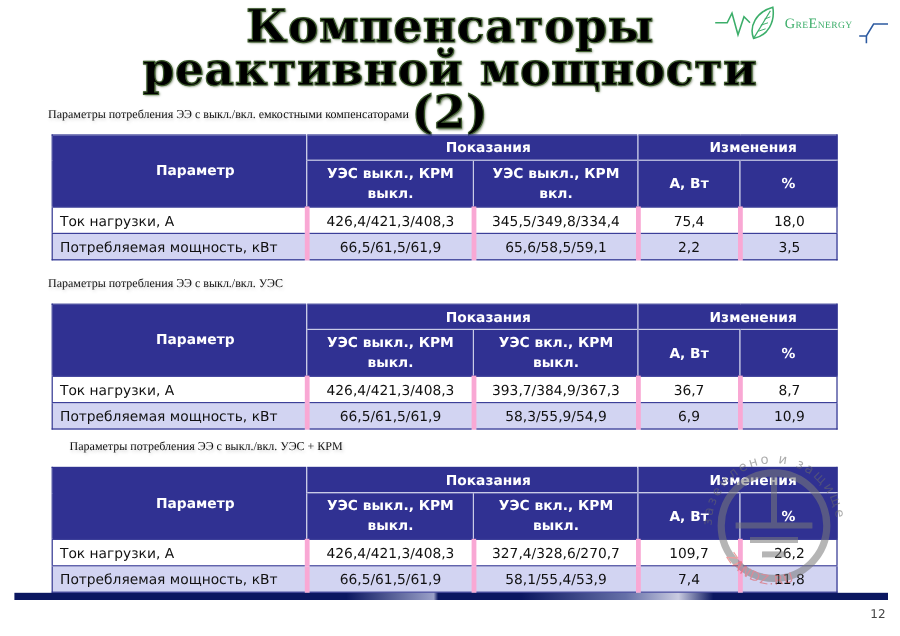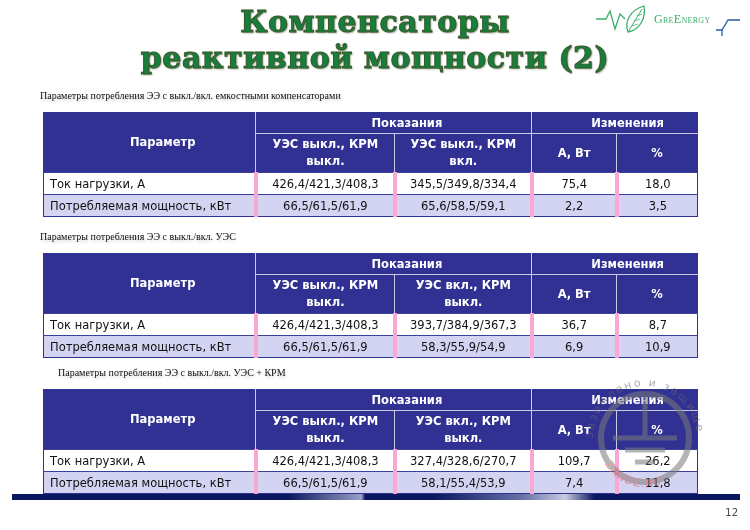--- a/index.html
+++ b/index.html
@@ -2,22 +2,22 @@
 <html><head>
 <meta charset="utf-8">
 <style>
   * { box-sizing: border-box; margin: 0; padding: 0; }
   html, body { width: 750px; height: 530px; background: #ffffff; overflow: hidden; }
   body { position: relative; font-family: "DejaVu Sans", sans-serif; color: #111; }
 
   .title {
     position: absolute; left: 110px; top: 4px; width: 530px;
     text-align: center; font-family: "DejaVu Serif", serif;
-    font-size: 30px; line-height: 36px; font-weight: bold;
-    color: #15803d; letter-spacing: 0.5px;
+    font-size: 38px; line-height: 36px; font-weight: bold;
+    color: #000000; letter-spacing: 0.5px;
     -webkit-text-stroke: 1px #3c5a2c;
     text-shadow: 1px 1px 2px #7c8c70, 0 0 1px #556b45;
   }
   .title span { display: block; }
 
   .logo { position: absolute; left: 594px; top: 2px; width: 150px; height: 40px; }
   .logo-text {
     position: absolute; left: 60px; top: 10px; font-family: Liberation Serif, serif;
     font-size: 12px; color: #3cae6a; letter-spacing: 0.3px; font-variant: small-caps;
   }

